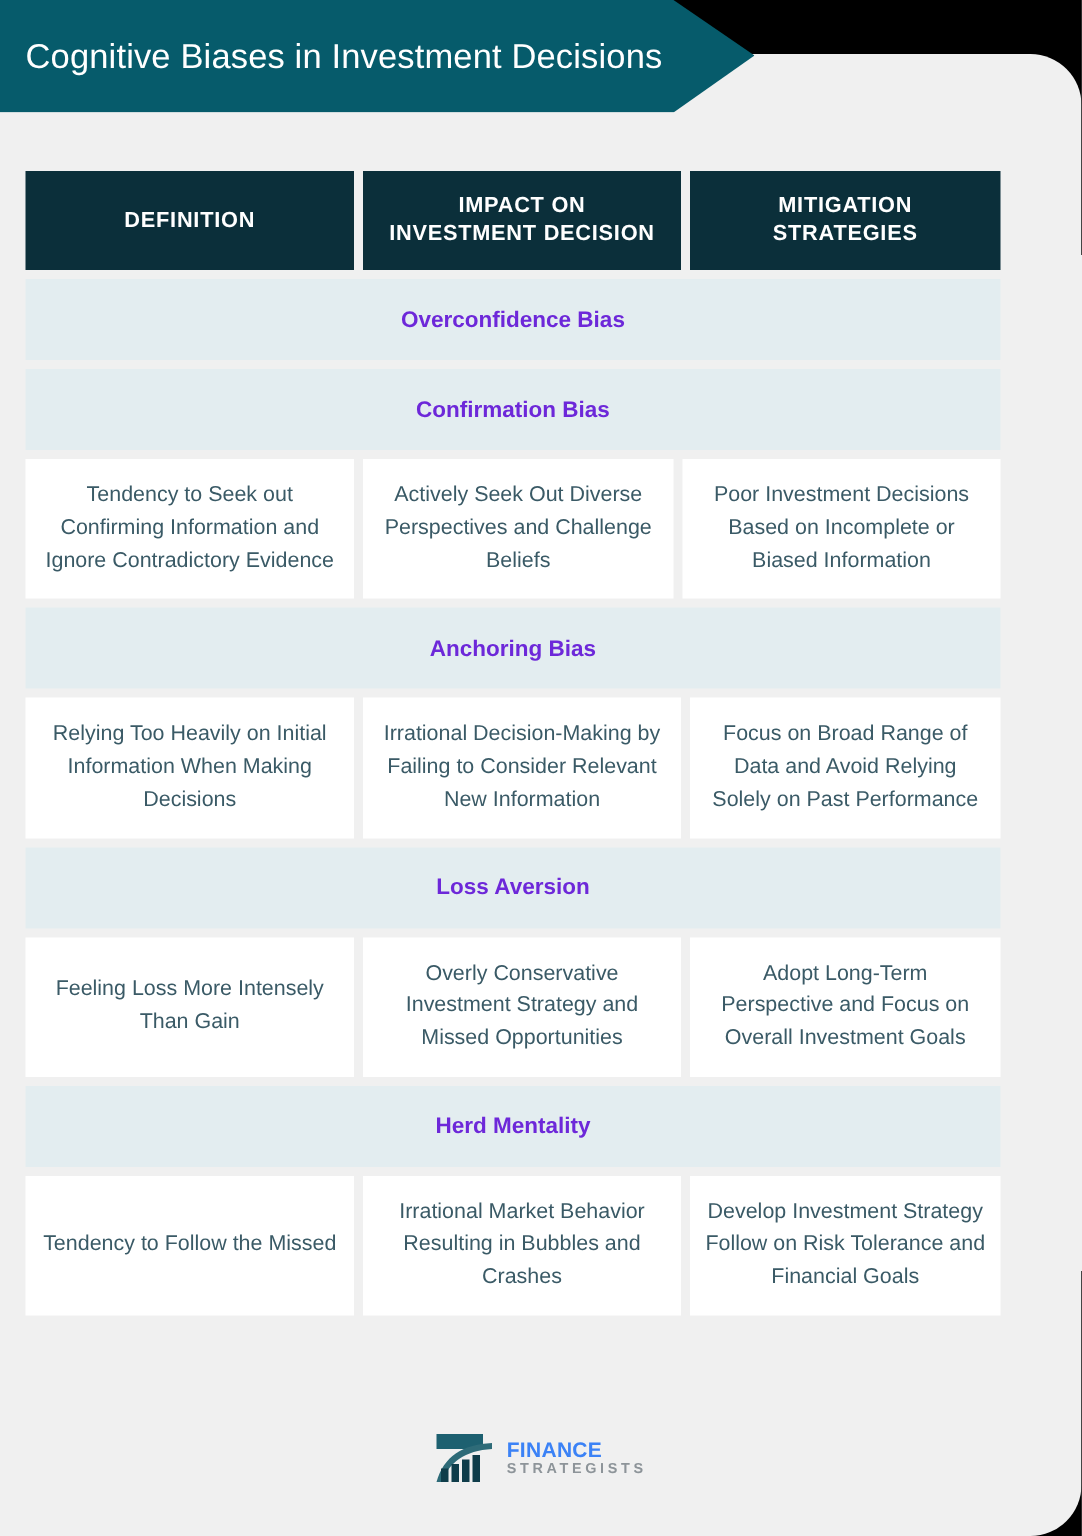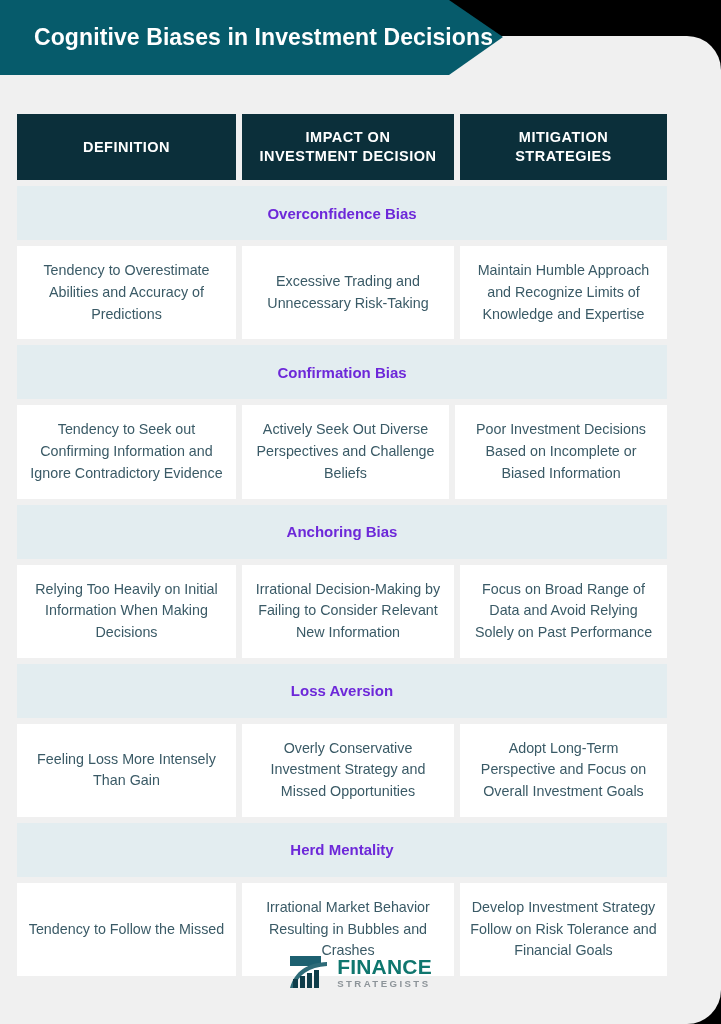--- a/index.html
+++ b/index.html
@@ -49,23 +49,23 @@
     height: 75px;
     background: #065b6b;
     -webkit-clip-path: polygon(0 0, 449px 0, 503px 37px, 449px 75px, 0 75px);
     clip-path: polygon(0 0, 449px 0, 503px 37px, 449px 75px, 0 75px);
     display: flex;
     align-items: center;
   }
   .header-title {
     color: #ffffff;
     font-size: 23px;
-    font-weight: 700;
+    font-weight: 400;
     letter-spacing: 0.1px;
-    padding-left: 34px;
+    padding-left: 17px;
     white-space: nowrap;
   }
 
   
   .table {
     position: absolute;
     left: 17px;
     top: 114px;
     width: 650px;
   }
@@ -140,25 +140,24 @@
     width: 40px;
     height: 34px;
     flex: 0 0 40px;
   }
   .logo-words {
     display: flex;
     flex-direction: column;
     line-height: 1;
   }
   .logo-finance {
-    font-size: 21px;
-    font-weight: 700;
-    color: #0f766e;
+    font-size: 14px;
+    font-weight: 700;
+    color: #3b82f6;
     letter-spacing: 0.2px;
-    text-align: center;
   }
   .logo-strategists {
     font-size: 9.6px;
     font-weight: 700;
     color: #8d9499;
     letter-spacing: 2.45px;
     margin-top: 2px;
   }
 </style>
 </head>
@@ -185,25 +184,20 @@
       </div>
       <div class="hcell col-3">
         <span>
           <span>MITIGATION</span><br>
           <span>STRATEGIES</span>
         </span>
       </div>
     </div>
 
     <div class="band">Overconfidence Bias</div>
-    <div class="row datarow">
-      <div class="cell col-1">Tendency to Overestimate Abilities and Accuracy of Predictions</div>
-      <div class="cell col-2">Excessive Trading and Unnecessary Risk-Taking</div>
-      <div class="cell col-3">Maintain Humble Approach and Recognize Limits of Knowledge and Expertise</div>
-    </div>
 
     <div class="band">Confirmation Bias</div>
     <div class="row datarow">
       <div class="cell col-1">Tendency to Seek out Confirming Information and Ignore Contradictory Evidence</div>
       <div class="cell col-3">Actively Seek Out Diverse Perspectives and Challenge Beliefs</div>
       <div class="cell col-2">Poor Investment Decisions Based on Incomplete or Biased Information</div>
     </div>
 
     <div class="band">Anchoring Bias</div>
     <div class="row datarow">

